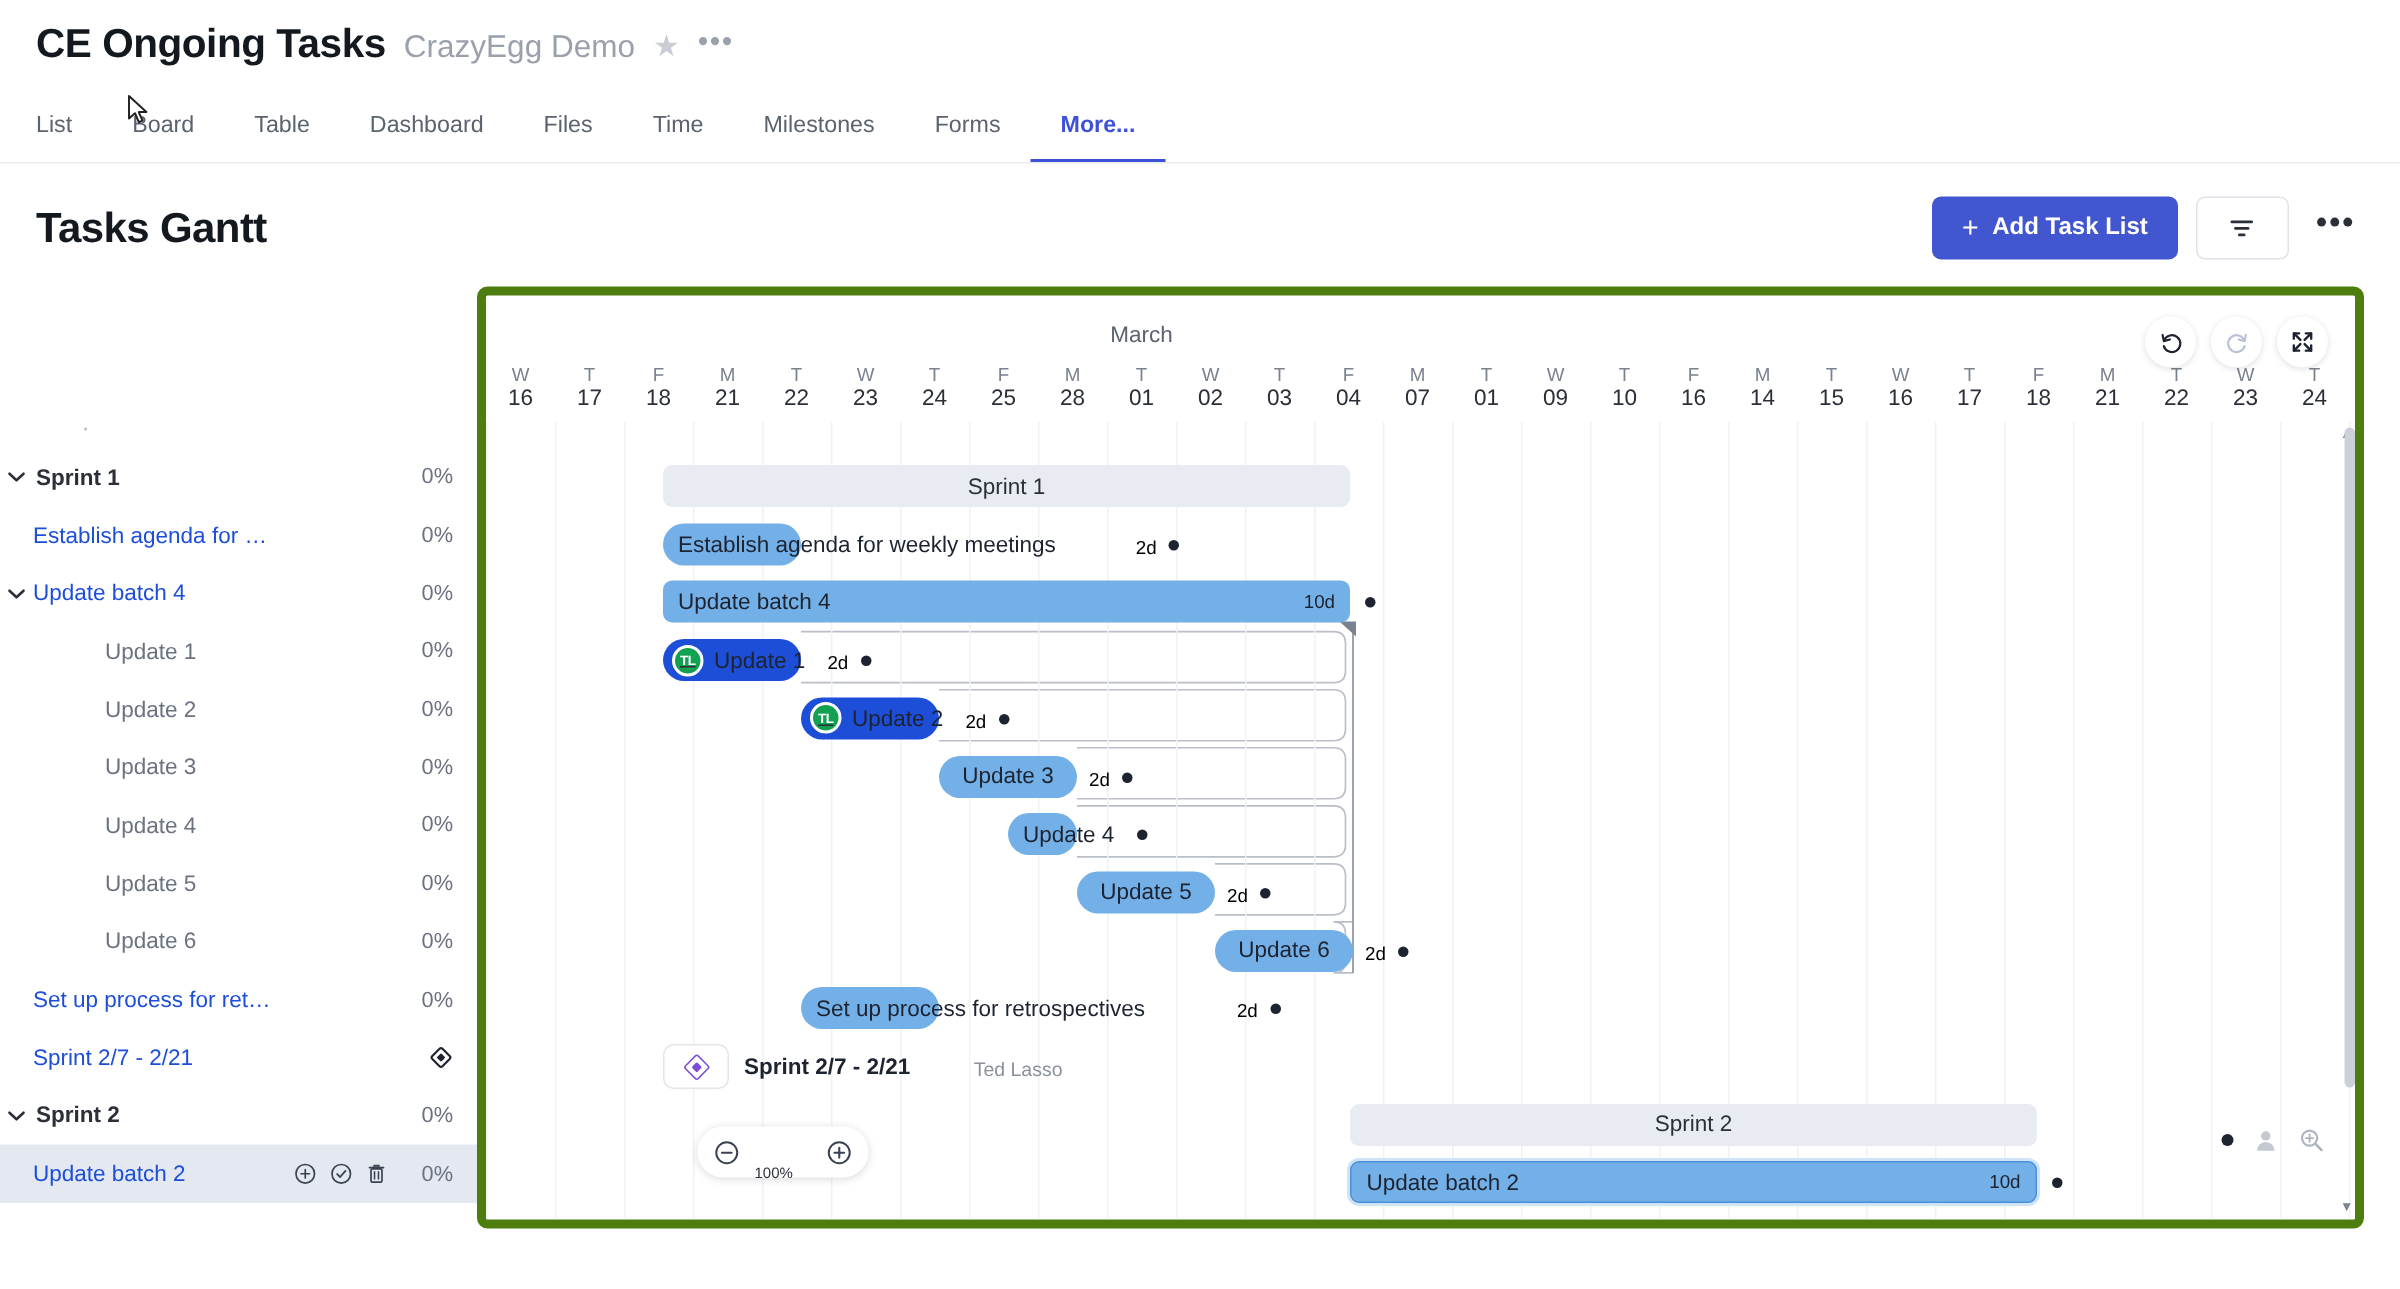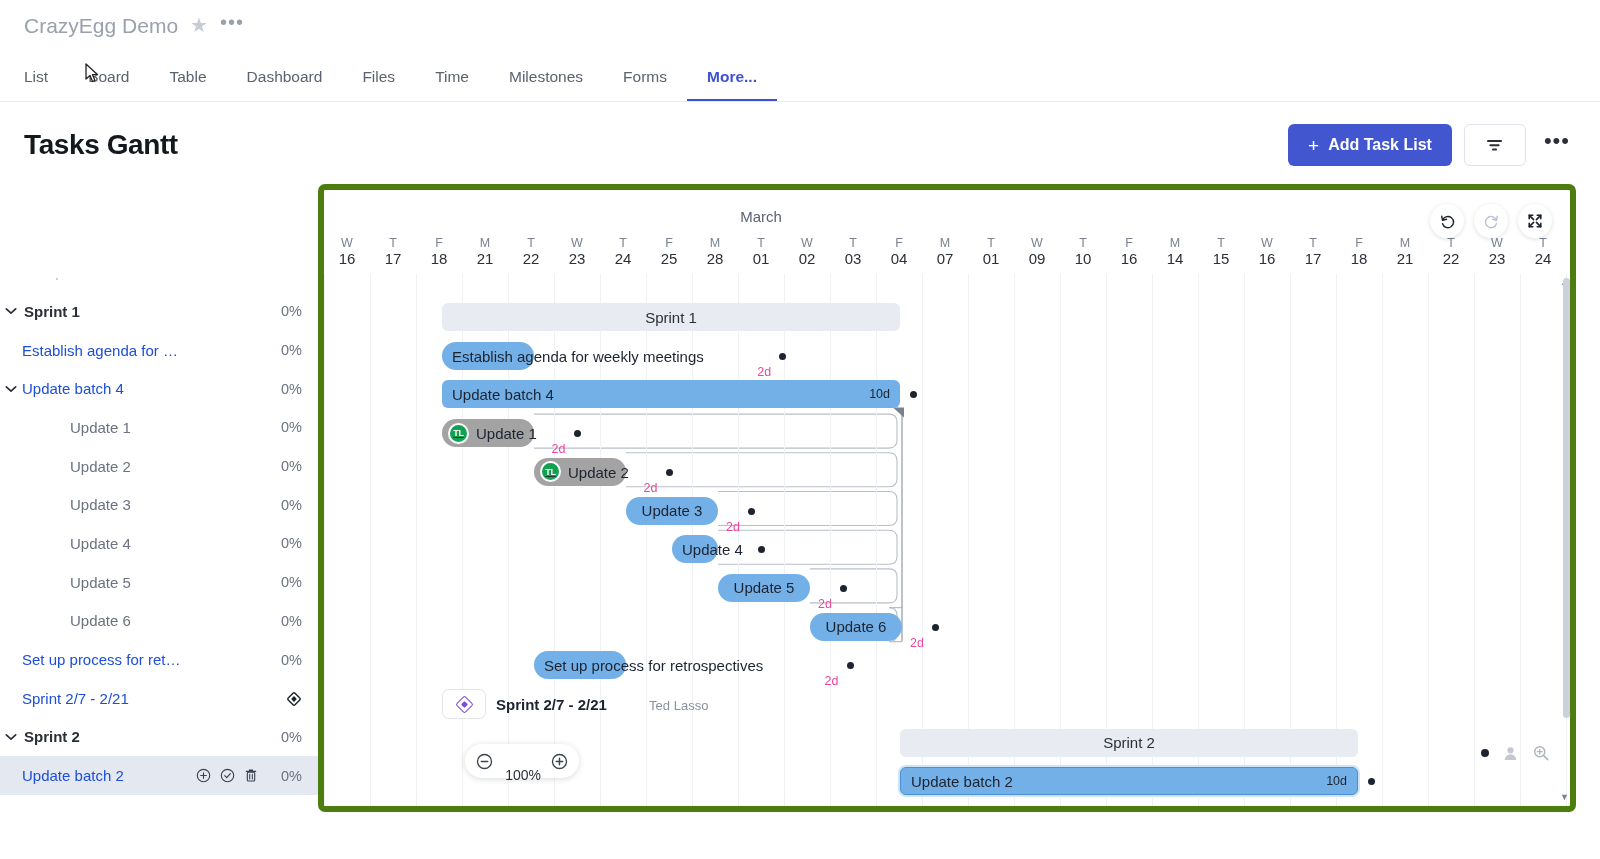--- a/index.html
+++ b/index.html
@@ -118,37 +118,37 @@
   .sum-bar {
     position: absolute; height: 28px; top: 5px; border-radius: 6px;
     background: #e8ebf2; display: flex; align-items: center;
     justify-content: center; font-size: 15px; color: #2b2f38; cursor: pointer;
   }
   .bar {
     position: absolute; height: 28px; top: 5px; border-radius: 14px;
     display: flex; align-items: center; cursor: pointer;
   }
   .bar.blue { background: #74b0e8; }
-  .bar.green { background: #a3a3a3; text-decoration: underline; }
+  .bar.green { background: #1d4ed8; text-decoration: underline; }
   .bar.parent { background: #74b0e8; border-radius: 6px; }
   .bar.parent.sel { border: 1.5px solid #4a90d9; box-shadow: 0 0 0 2px #cfe3f6; }
   .bar-label {
     font-size: 15px; color: #1d2330; white-space: nowrap;
     padding-left: 10px; pointer-events: none;
   }
   .bar-label.center { width: 100%; text-align: center; padding: 0; }
   .bar-days-in {
     position: absolute; right: 10px; font-size: 12.5px; color: #1d2330;
   }
   .ov-label {
     position: absolute; font-size: 15px; color: #1d2330; white-space: nowrap;
     top: 11px; pointer-events: none;
   }
   .ov-days {
-    position: absolute; font-size: 12.5px; color: #ec4899; top: 28px;
+    position: absolute; font-size: 12.5px; color: #000000; top: 14px;
   }
   .ov-dot {
     position: absolute; width: 7px; height: 7px; border-radius: 50%;
     background: #1d2330; top: 16px;
   }
   .avatar-tl {
     width: 21px; height: 21px; border-radius: 50%; background: #12a150;
     border: 2px solid #ffffff; color: #fff; font-size: 9px; font-weight: 700;
     display: flex; align-items: center; justify-content: center;
     margin-left: 6px; flex: none; letter-spacing: -0.3px;
@@ -176,21 +176,21 @@
     align-items: center; justify-content: center; cursor: pointer;
   }
 
   
   .zoom-pill {
     position: absolute; left: 465px; bottom: 46px; height: 34px;
     background: #fff; border-radius: 18px; box-shadow: 0 1px 6px rgba(20,25,40,0.16);
     display: flex; align-items: center; gap: 10px; padding: 0 11px; z-index: 25;
   }
   .zoom-pill .zb { color: #3b4250; cursor: pointer; display: flex; }
-  .zoom-val { font-size: 14px; color: #2b2f38; min-width: 38px; text-align: right; margin-top: 28px; }
+  .zoom-val { font-size: 10px; color: #2b2f38; min-width: 38px; text-align: left; margin-top: 28px; }
 
   
   .right-extras { position: absolute; right: 20px; bottom: 44px; display: flex; align-items: center; gap: 13px; z-index: 22; }
   .re-dot { width: 8px; height: 8px; border-radius: 50%; background: #1d2330; }
 
   
   .vsb-track {
     position: absolute; right: 3px; top: 86px; bottom: 4px; width: 9px;
     background: transparent; cursor: pointer;
   }
@@ -202,20 +202,21 @@
     position: absolute; right: 0; width: 11px; height: 11px;
     display: flex; align-items: center; justify-content: center;
     color: #7a828f; font-size: 9px; cursor: pointer;
   }
 </style>
 </head>
 <body>
 
 <div class="page-header">
   <div class="title-row">
+    <span class="proj-title">CE Ongoing Tasks</span>
     <span class="proj-sub">CrazyEgg Demo</span>
     <span class="star-icon">★</span>
     <span class="dots-icon">•••</span>
   </div>
   <div class="tabs" id="tabs">
       <div class="tab"><span>List</span></div>
       <div class="tab"><span>Board</span></div>
       <div class="tab"><span>Table</span></div>
       <div class="tab"><span>Dashboard</span></div>
       <div class="tab"><span>Files</span></div>

